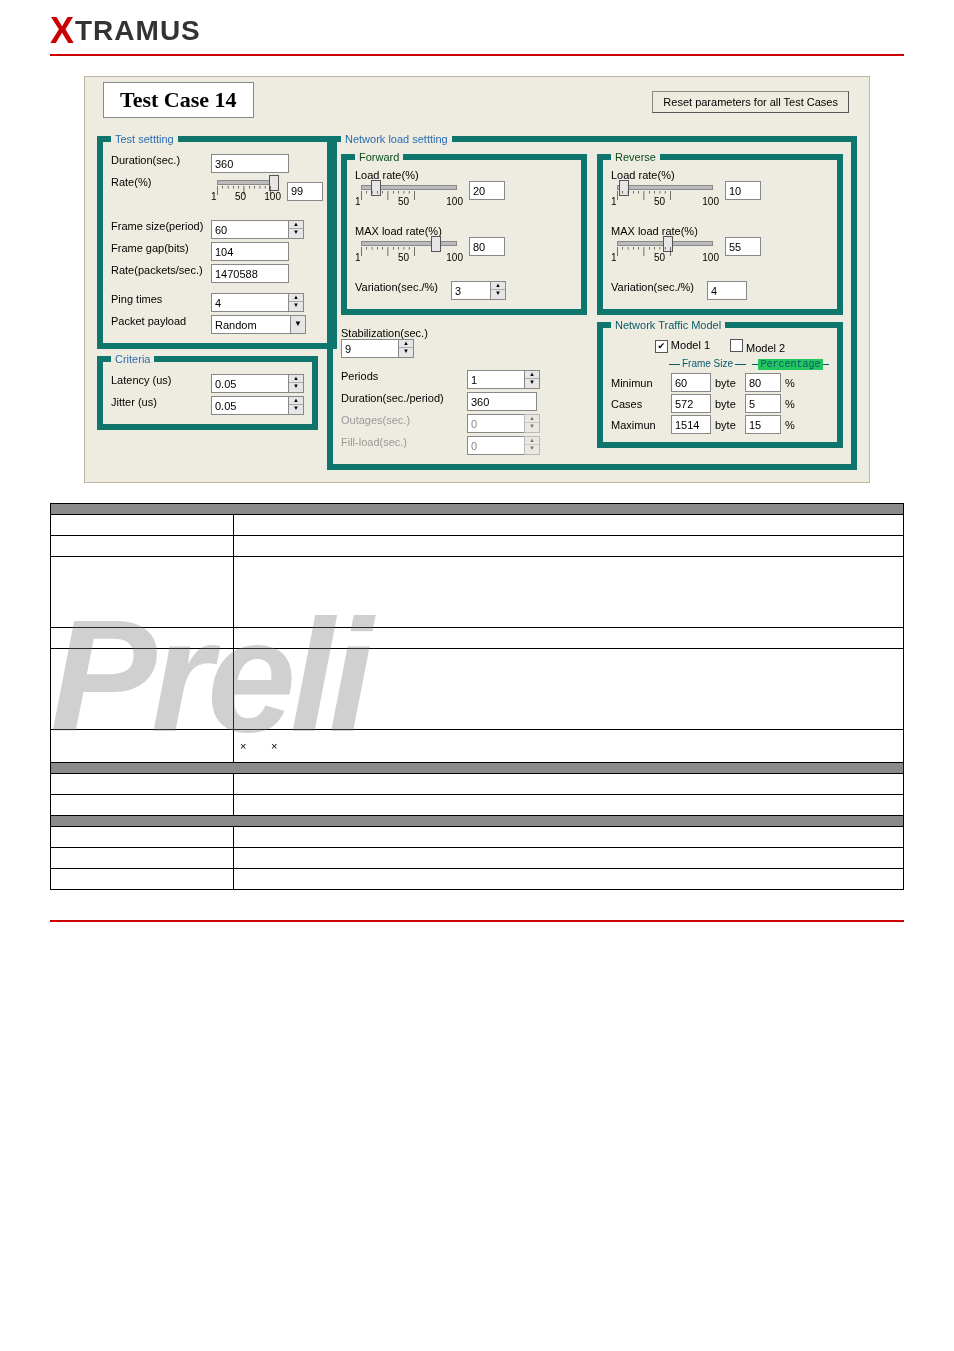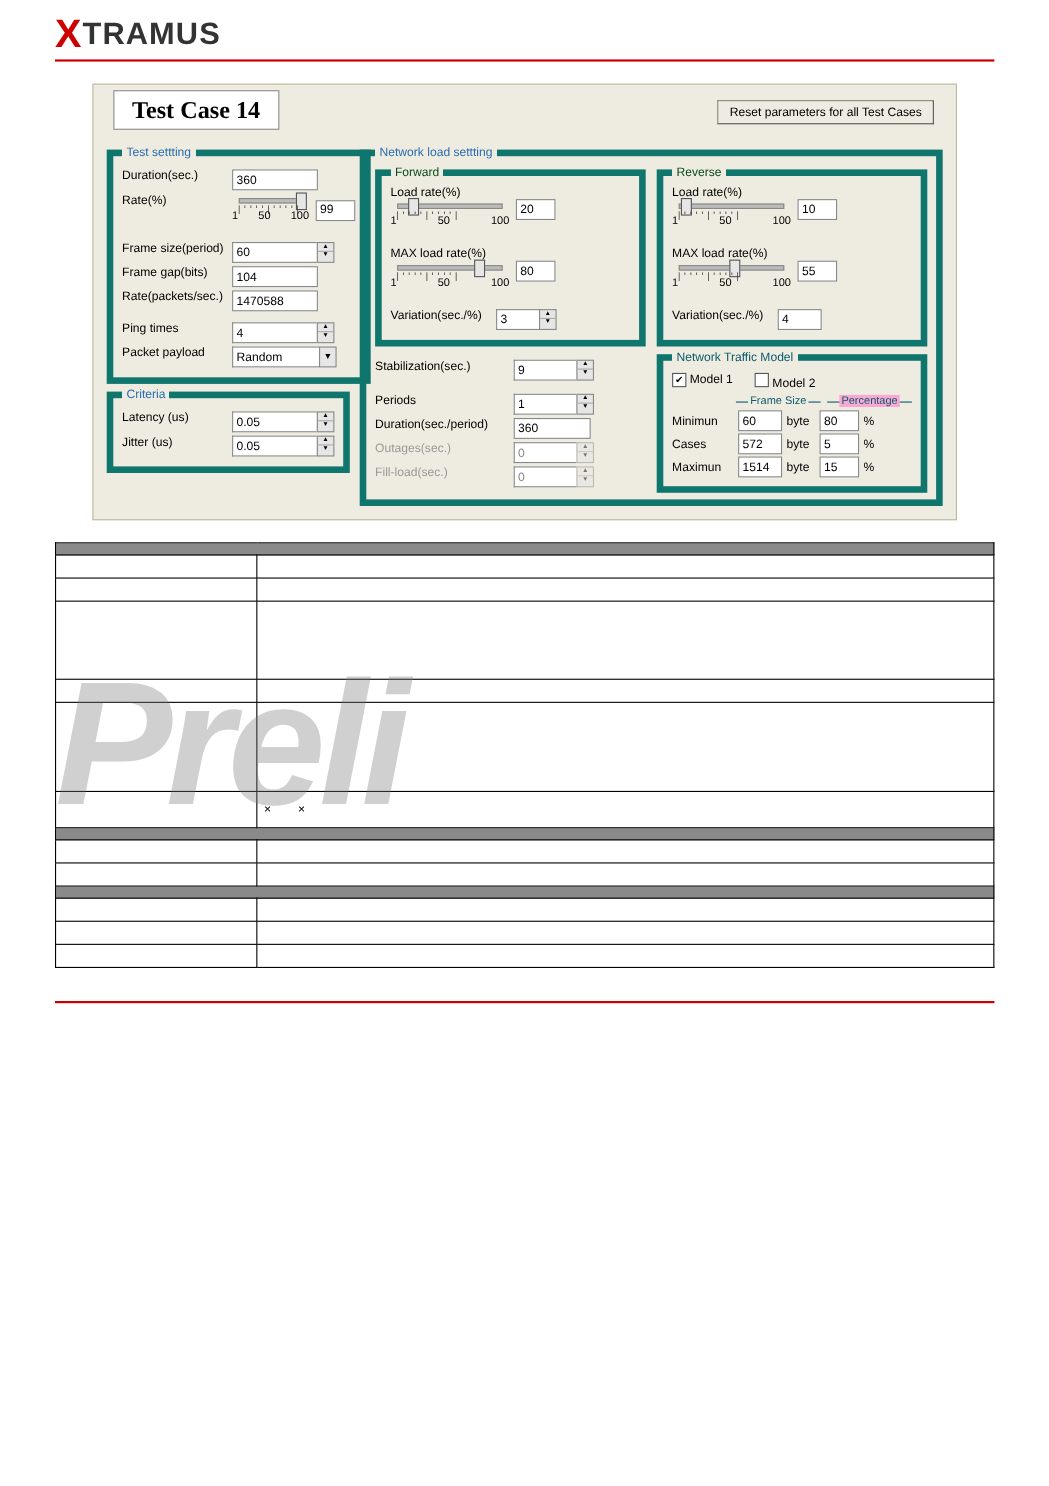--- a/index.html
+++ b/index.html
@@ -413,21 +413,21 @@
                   <div class="spinner">
                     <input class="txt w35" value="3" style="">
                     <div class="spin-btns">
                           <span>▲</span>
                           <span>▼</span>
                         </div>
                   </div>
                 </div>
               </fieldset>
 
-              <div class="row" style="margin-top:12px;">
+              <div class="row" style="margin-top:12px;flex-direction:column;">
                 <span style="width:126px">Stabilization(sec.)</span>
                 <div class="spinner">
                   <input class="txt w50" value="9" style="">
                   <div class="spin-btns">
                         <span>▲</span>
                         <span>▼</span>
                       </div>
                 </div>
               </div>
               <div class="row" style="margin-top:12px;">
@@ -501,29 +501,29 @@
                 </div>
 
                 <div class="row" style="margin-top:14px;">
                   <span class="lbl-sm">Variation(sec./%)</span>
                   <input class="txt w35" value="4" style="">
                 </div>
               </fieldset>
 
               <fieldset class="ntm">
                 <legend class="legend-teal">Network Traffic Model</legend>
-                <div style="display:flex; gap:20px; margin:2px 0 4px 0;">
+                <div style="display:flex; gap:20px; margin:2px 0 4px 0;justify-content:center;">
                   <span><span class="check">✔</span><span>Model 1</span></span>
                   <span><span class="check"></span><span>Model 2</span></span>
                 </div>
                 <div style="display:flex; color:#0a5a6a; font-size:10px;">
                   <span style="width:58px;"></span>
                   <span style="flex:1; border-top:1px solid #0a5a6a; text-align:center; position:relative; top:6px;"><span style="background:#eeece0; position:relative; top:-7px; padding:0 2px;">Frame Size</span></span>
                   <span style="width:6px;"></span>
-                  <span style="flex:1; border-top:1px solid #0a5a6a; text-align:center; position:relative; top:6px;"><span style="background:#f9a8d4; position:relative; top:-7px; padding:0 2px;">Percentage</span></span>
+                  <span style="flex:1; border-top:1px solid #0a5a6a; text-align:center; position:relative; top:6px;"><span style="background:#22c55e; position:relative; top:-7px; padding:0 2px;font-family:Liberation Mono, monospace;">Percentage</span></span>
                 </div>
                 <div class="sz-row">
                   <span class="slabel">Minimun</span>
                   <input class="txt w35" value="60" style="">
                   <span class="byte">byte</span>
                   <input class="txt w30" value="80" style="">
                   <span class="pct">%</span>
                 </div>
                 <div class="sz-row">
                   <span class="slabel">Cases</span>

